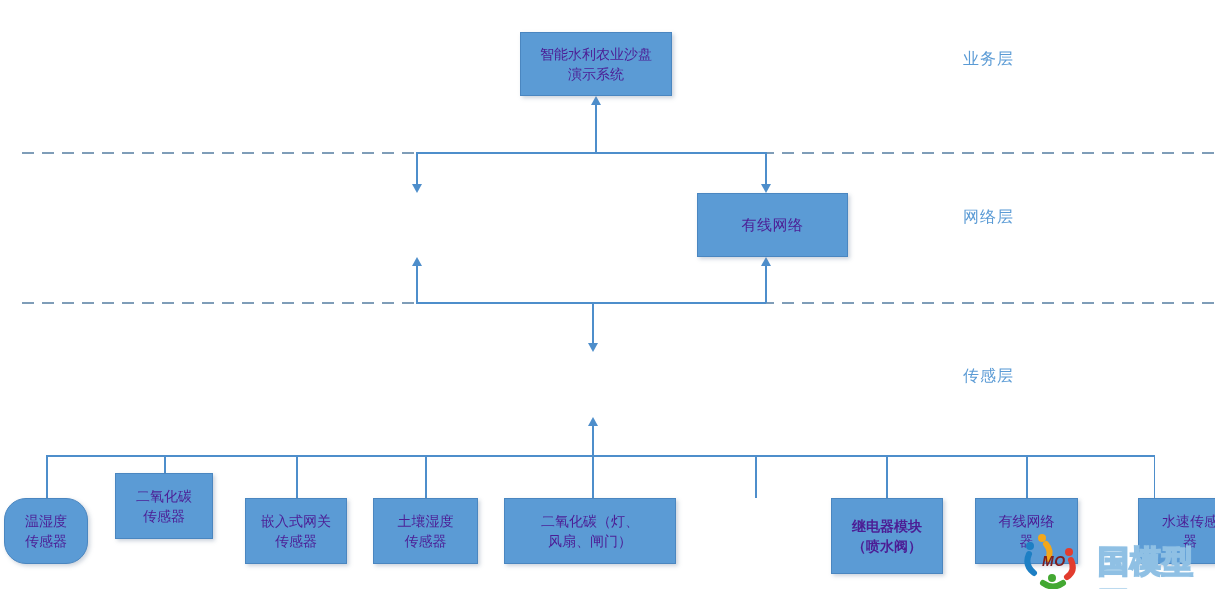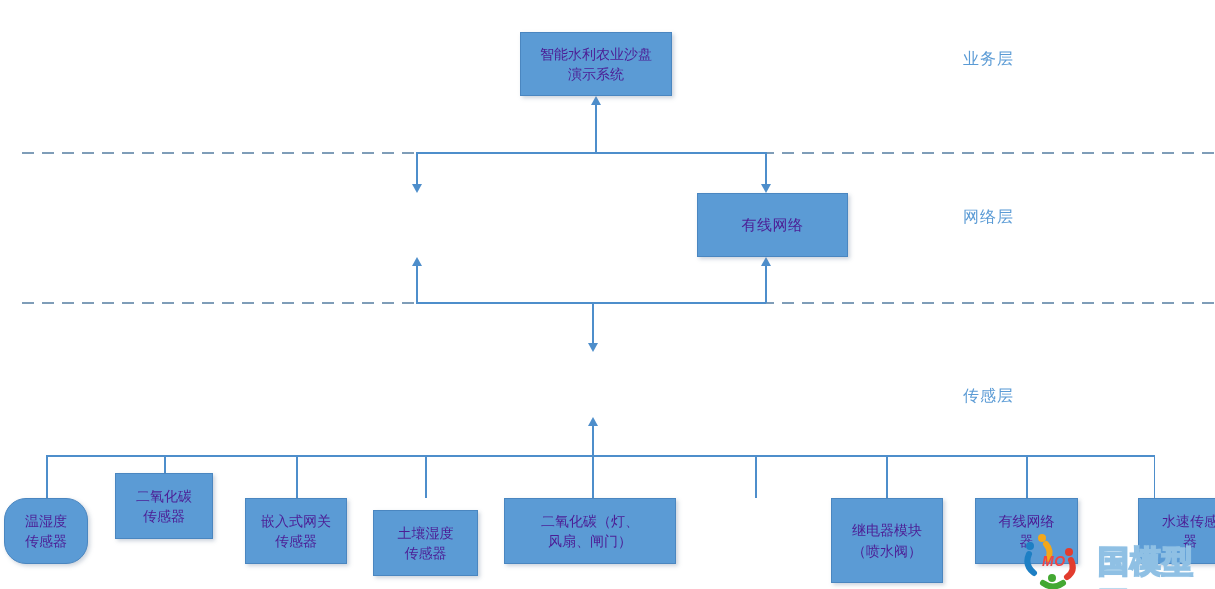--- a/index.html
+++ b/index.html
@@ -56,35 +56,35 @@
     font-weight:bold;
     color:#ffffff;
     -webkit-text-stroke:2px #8fc0e4;
     text-shadow:0 0 2px #a9d2ef;
     letter-spacing:1px;
     z-index:5;
   }
   .wm-logo{position:absolute;left:1022px;top:532px;z-index:5;}
   .wm-mo{
     position:absolute;left:1042px;top:553px;
-    color:#ef4444;font-weight:bold;font-style:italic;
+    color:#7f1d1d;font-weight:bold;font-style:italic;
     font-size:14px;z-index:6;letter-spacing:.5px;
   }
 </style>
 </head>
 <body>
 
 <div id="canvas">
 
   <div class="sep" style="left:22px;right:0;top:152px;"></div>
   <div class="sep" style="left:22px;right:0;top:302px;"></div>
 
   <div class="layer-label" style="left:963px;top:49px;">业务层</div>
   <div class="layer-label" style="left:963px;top:207px;">网络层</div>
-  <div class="layer-label" style="left:963px;top:366px;margin-top:20px;">传感层</div>
+  <div class="layer-label" style="left:963px;top:366px;">传感层</div>
 
   <div class="hline" style="left:416px;top:152px;width:350px;"></div>
   <div class="vline" style="left:595px;top:100px;height:53px;"></div>
   <div class="arr up" style="left:591px;top:96px;"></div>
   <div class="vline" style="left:416px;top:152px;height:34px;"></div>
   <div class="arr down" style="left:412px;top:184px;"></div>
   <div class="vline" style="left:765px;top:152px;height:34px;"></div>
   <div class="arr down" style="left:761px;top:184px;"></div>
 
   <div class="hline" style="left:416px;top:302px;width:350px;"></div>
@@ -113,25 +113,25 @@
 
   <div class="node net" style="left:691px;top:193px;width:151px;height:64px;margin-left:6px;">有线网络</div>
 
 
   <div class="node sensor" style="left:4px;top:498px;width:84px;height:66px;border-radius:22px;">温湿度
 传感器</div>
   <div class="node sensor" style="left:115px;top:473px;width:98px;height:66px;">二氧化碳
 传感器</div>
   <div class="node sensor" style="left:245px;top:498px;width:102px;height:66px;">嵌入式网关
 传感器</div>
-  <div class="node sensor" style="left:373px;top:498px;width:105px;height:66px;margin-top:12px;">土壤湿度
+  <div class="node sensor" style="left:373px;top:498px;width:105px;height:66px;">土壤湿度
 传感器</div>
   <div class="node sensor" style="left:504px;top:498px;width:172px;height:66px;">二氧化碳（灯、
 风扇、闸门）</div>
-  <div class="node sensor" style="left:831px;top:498px;width:112px;height:85px;">继电器模块
+  <div class="node sensor" style="left:831px;top:498px;width:112px;height:76px;font-weight:bold;">继电器模块
 （喷水阀）</div>
   <div class="node sensor" style="left:975px;top:498px;width:103px;height:66px;">有线网络
 器</div>
   <div class="node sensor" style="left:1138px;top:498px;width:104px;height:66px;">水速传感
 器</div>
 
   <svg class="wm-logo" width="62" height="58" viewBox="0 0 60 58">
     <circle cx="19" cy="6" r="4" fill="#f2a71b"></circle>
     <path d="M23,12 Q29,19 25,27" stroke="#f2a71b" stroke-width="6" fill="none" stroke-linecap="round"></path>
     <circle cx="7" cy="14" r="4" fill="#1d7fc4"></circle>

